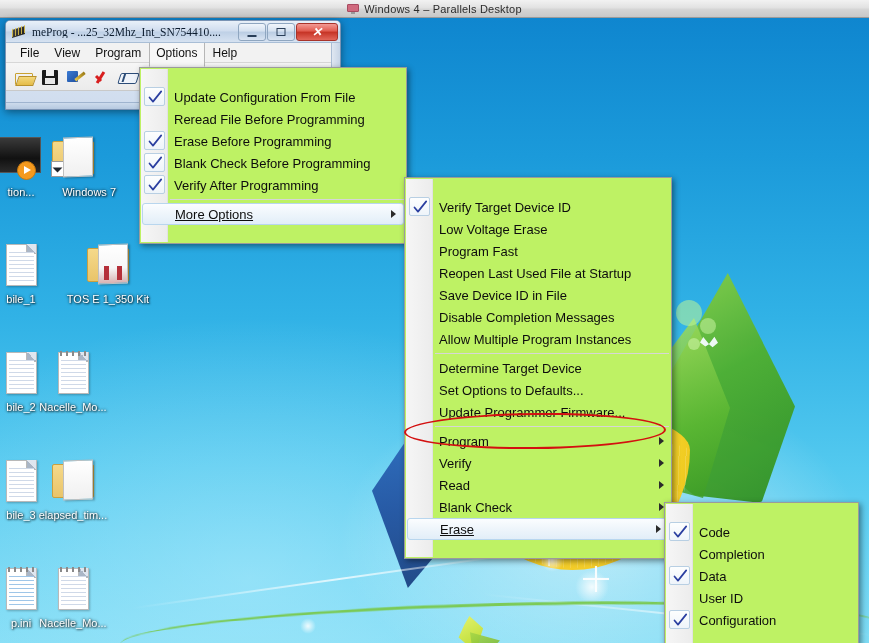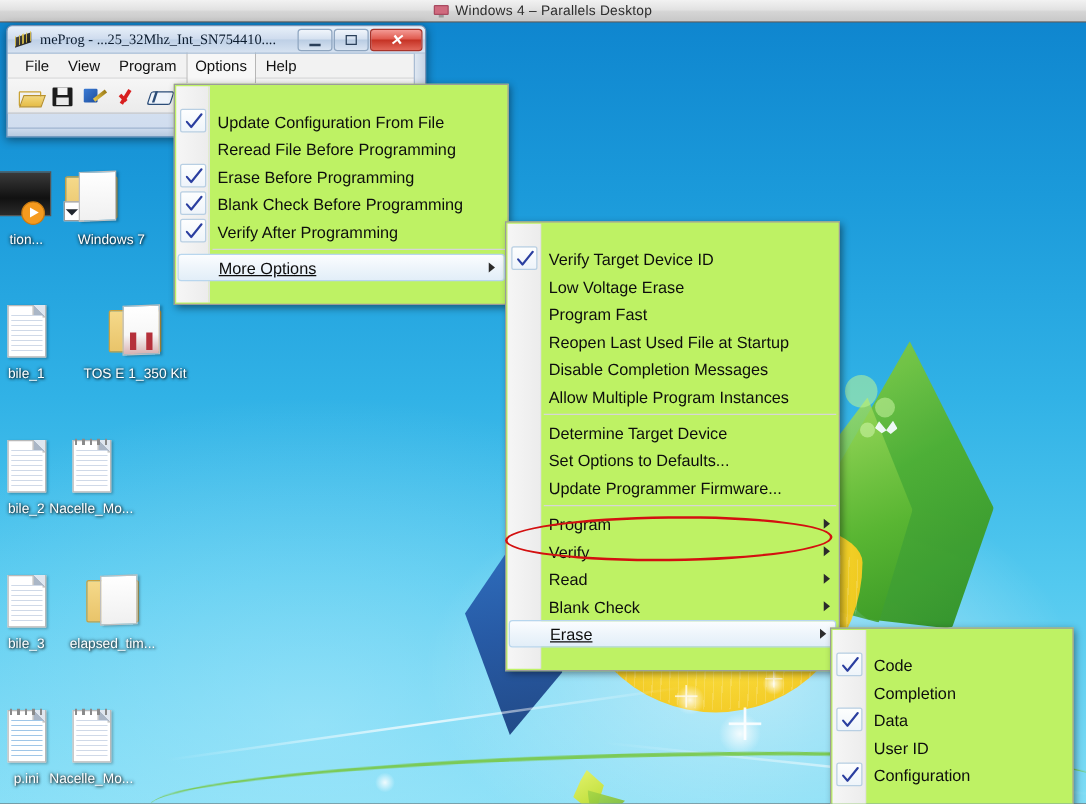--- a/index.html
+++ b/index.html
@@ -525,21 +525,21 @@
             <i class="spiral"></i>
           </div>
           <div class="dlabel">Nacelle_Mo...</div>
         </div>
         <div class="dicon" style="left: -22px; top: 438px;">
           <div class="glyph ic-doc">
             <i class="corner"></i>
           </div>
           <div class="dlabel">bile_3</div>
         </div>
-        <div class="dicon" style="left: 47px; top: 438px;">
+        <div class="dicon" style="left: 30px; top: 438px;">
           <div class="glyph ic-folder"></div>
           <div class="dlabel">elapsed_tim...</div>
         </div>
         <div class="dicon" style="left: -22px; top: 546px;">
           <div class="glyph ic-doc ic-ini">
             <i class="corner"></i>
             <i class="spiral"></i>
           </div>
           <div class="dlabel">p.ini</div>
         </div>
@@ -644,20 +644,23 @@
       <div class="mrow">
         <span>Low Voltage Erase</span>
       </div>
       <div class="mrow">
         <span>Program Fast</span>
       </div>
       <div class="mrow">
         <span>Reopen Last Used File at Startup</span>
       </div>
       <div class="mrow">
+        <span>Save Device ID in File</span>
+      </div>
+      <div class="mrow">
         <span>Disable Completion Messages</span>
       </div>
       <div class="mrow">
         <span>Allow Multiple Program Instances</span>
       </div>
       <div class="msep"></div>
       <div class="mrow">
         <span>Determine Target Device</span>
       </div>
       <div class="mrow">

